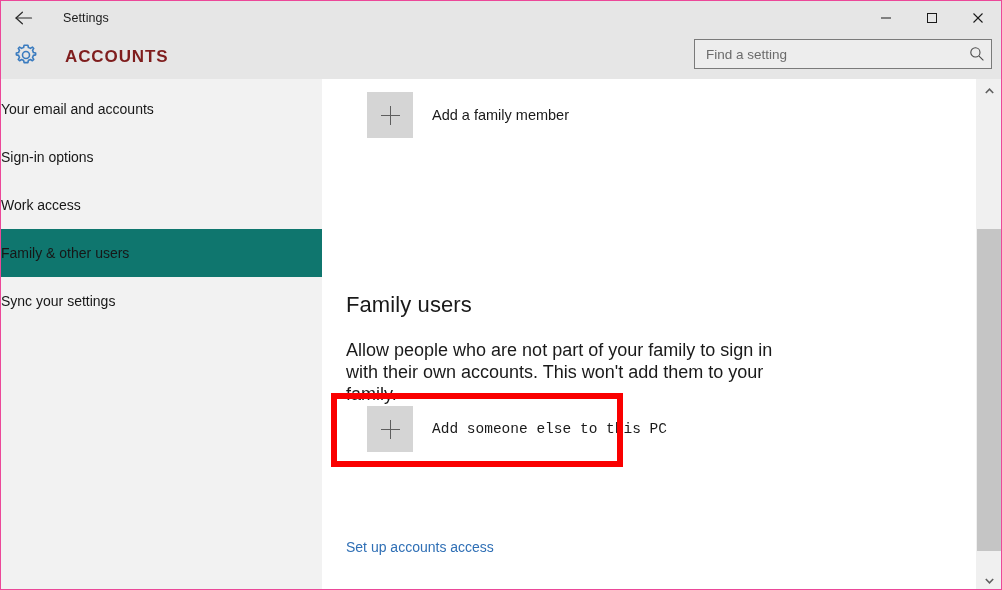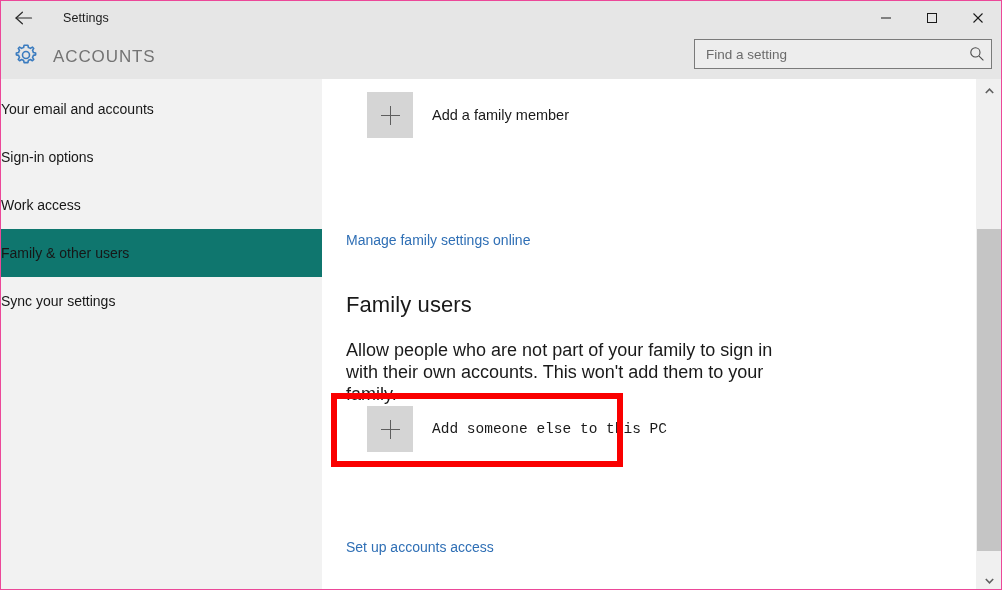--- a/index.html
+++ b/index.html
@@ -74,25 +74,25 @@
     align-items: center;
   }
   .gear-wrap {
     width: 46px;
     display: flex;
     align-items: center;
     justify-content: center;
     margin-left: 2px;
   }
   .page-title {
-    margin-left: 4px;
+    margin-left: 16px;
     font-size: 17px;
-    color: #737373;
+    color: #7f1d1d;
     letter-spacing: 0.9px;
-    font-weight: 400;
+    font-weight: 700;
   }
   .search-box {
     position: absolute;
     right: 9px;
     top: 5px;
     width: 298px;
     height: 30px;
     box-sizing: border-box;
     border: 1px solid #7a7a7a;
     background: #ededed;
@@ -353,21 +353,20 @@
     <div class="content">
       <div class="content-inner">
 
         <div class="tile-row" style="left:24px; top:13px;">
           <div class="plus-tile">
             <span class="plus"></span>
           </div>
           <span class="tile-label">Add a family member</span>
         </div>
 
-        <a class="link" style="left:24px; top:153px;">Manage family settings online</a>
 
         <div class="section-heading" style="left:24px; top:213px;">Family users</div>
 
         <div class="section-desc" style="left:24px; top:260px;">Allow people who are not part of your family to sign in with their own accounts. This won't add them to your family.</div>
 
         <div class="tile-row" style="left:24px; top:327px;font-family:Liberation Mono, monospace;">
           <div class="plus-tile">
             <span class="plus"></span>
           </div>
           <span class="tile-label">Add someone else to this PC</span>

